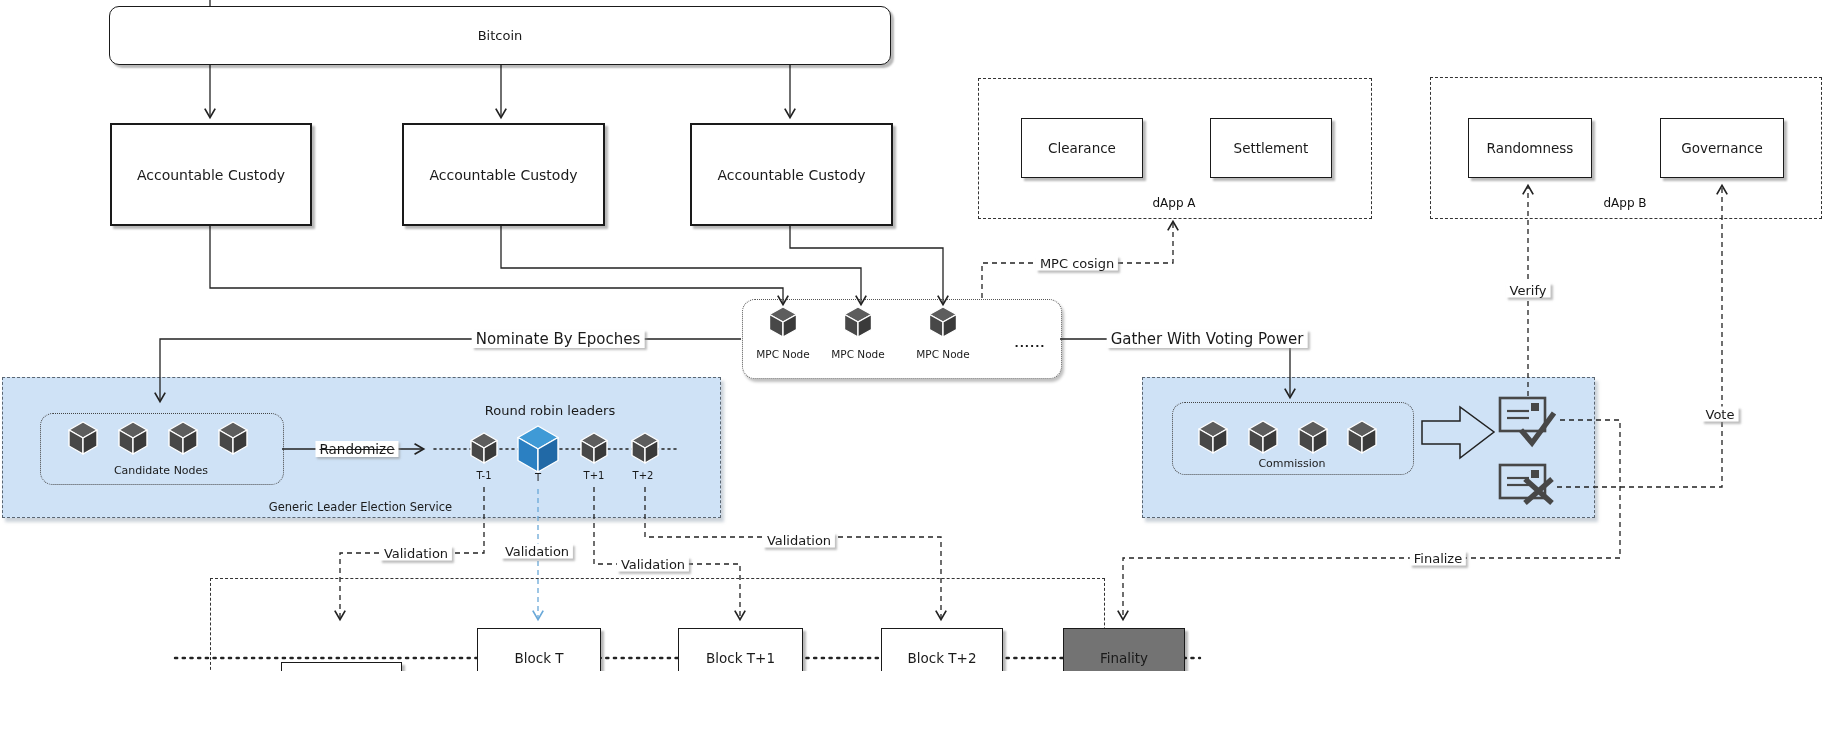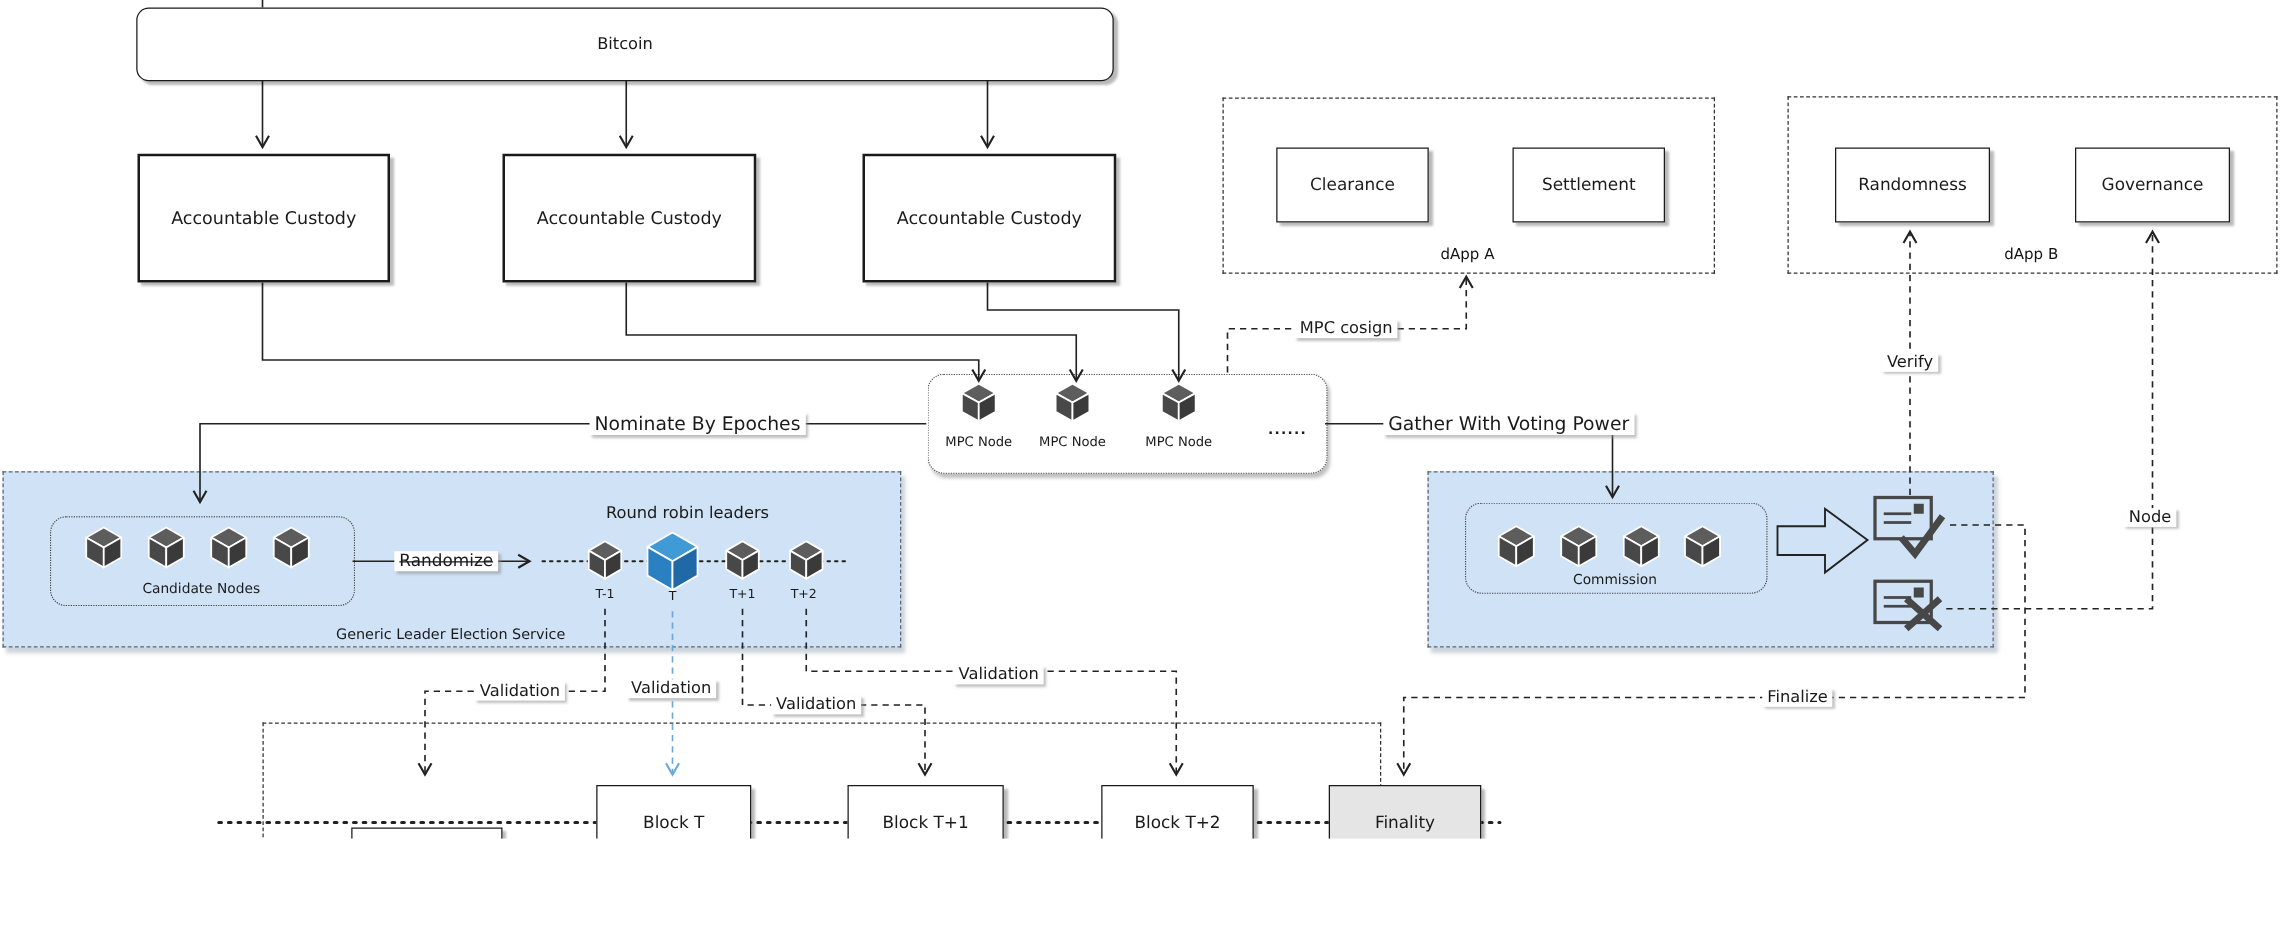--- a/index.html
+++ b/index.html
@@ -4,21 +4,21 @@
 <style>
   html,body{margin:0;padding:0;background:#fff;}
   #canvas{position:relative;width:1833px;height:671px;overflow:hidden;background:#fff;
           font-family:"DejaVu Sans","Liberation Sans",sans-serif;color:#1a1a1a;}
   .box{position:absolute;display:flex;align-items:center;justify-content:center;text-align:center;
        background:#fff;border:1.8px solid #1a1a1a;box-shadow:3px 3px 2px rgba(0,0,0,.28);
        font-size:13.5px;z-index:3;}
   .rounded{border-radius:10px;border-width:1.6px;font-size:13px;}
   .custody{border-width:2.6px;font-size:14px;}
   .module{font-size:13.5px;border-width:1.6px;}
-  .finality{background:#e5e5e5;}
+  .finality{background:#737373;}
   .dapp{position:absolute;background:#fff;border:1.5px dashed #333;z-index:1;}
   .service{position:absolute;background:#cfe2f6;border:1.6px dashed #5a6672;
            box-shadow:3px 4px 3px rgba(110,130,150,.35);z-index:1;}
   .chainbox{position:absolute;background:#fff;border:1.5px dashed #333;z-index:0;}
   .mpcbox{position:absolute;background:#fff;border:1.7px dotted #555;border-radius:13px;
           box-shadow:2px 3px 3px rgba(0,0,0,.25);z-index:1;}
   .dotgroup{position:absolute;border:1.6px dotted #444;border-radius:13px;z-index:1;}
   .slabel{position:absolute;text-align:center;font-size:11px;z-index:3;white-space:nowrap;}
   .plain{font-size:12px;color:#111;}
   .chip{position:absolute;transform:translate(-50%,-50%);background:#fff;padding:0 4px;
@@ -237,20 +237,20 @@
   <div class="slabel" style="left:569px;top:470px;width:50px;font-size:10px;">T+1</div>
   <div class="slabel" style="left:618px;top:470px;width:50px;font-size:10px;">T+2</div>
 
   <div class="slabel" style="left:1172px;top:457px;width:240px;">Commission</div>
 
   <div class="chip small" style="left:558px;top:339px;">Nominate By Epoches</div>
   <div class="chip small" style="left:1207px;top:339px;">Gather With Voting Power</div>
   <div class="chip strike" style="left:357px;top:449px;font-size:13.5px;">Randomize</div>
   <div class="chip" style="left:1077px;top:263px;">MPC cosign</div>
   <div class="chip" style="left:1528px;top:290px;">Verify</div>
-  <div class="chip" style="left:1720px;top:414px;">Node</div>
+  <div class="chip" style="left:1720px;top:414px;">Vote</div>
   <div class="chip" style="left:1438px;top:558px;">Finalize</div>
   <div class="chip" style="left:416px;top:553px;">Validation</div>
   <div class="chip" style="left:537px;top:551px;">Validation</div>
   <div class="chip" style="left:653px;top:564px;">Validation</div>
   <div class="chip" style="left:799px;top:540px;">Validation</div>
 
 </div>
 
 </body></html>

